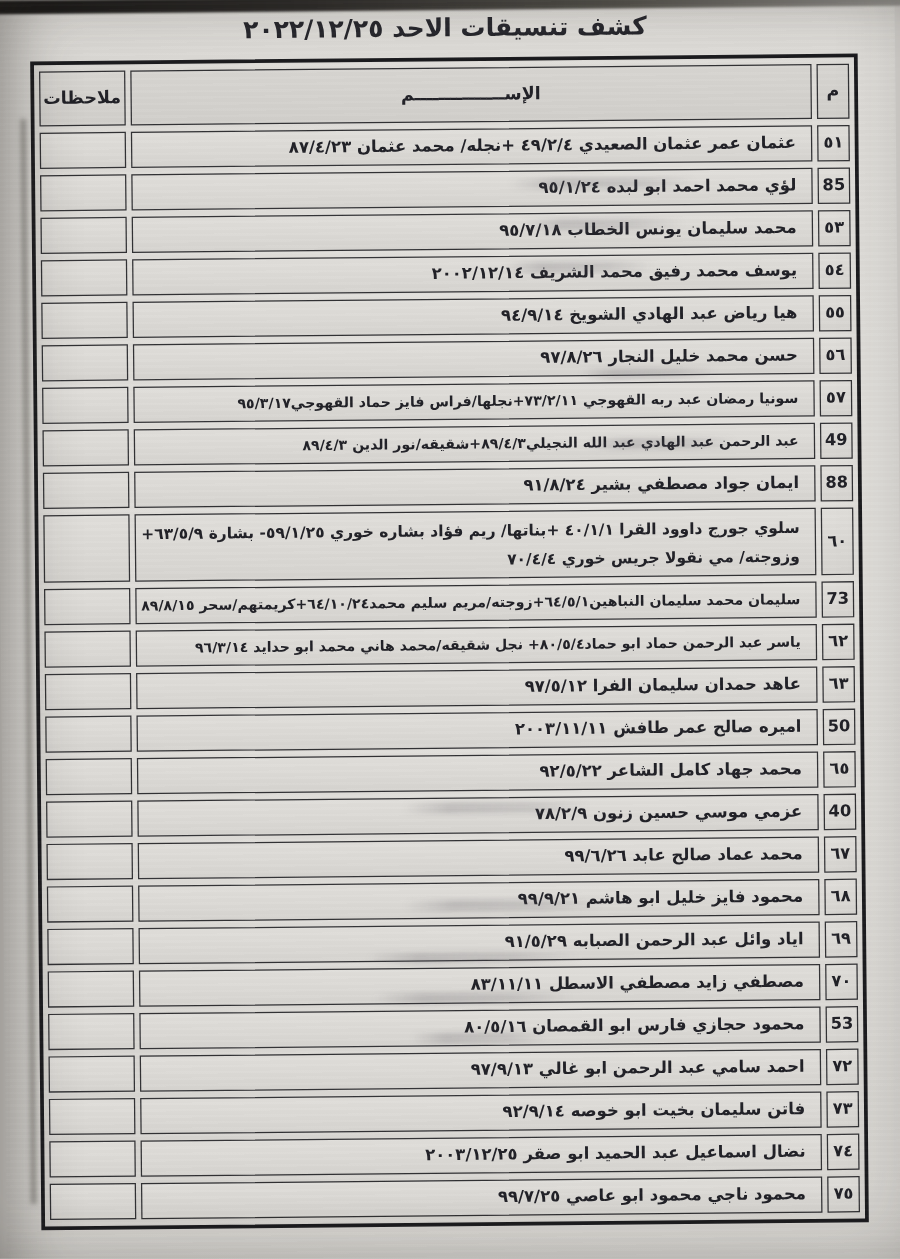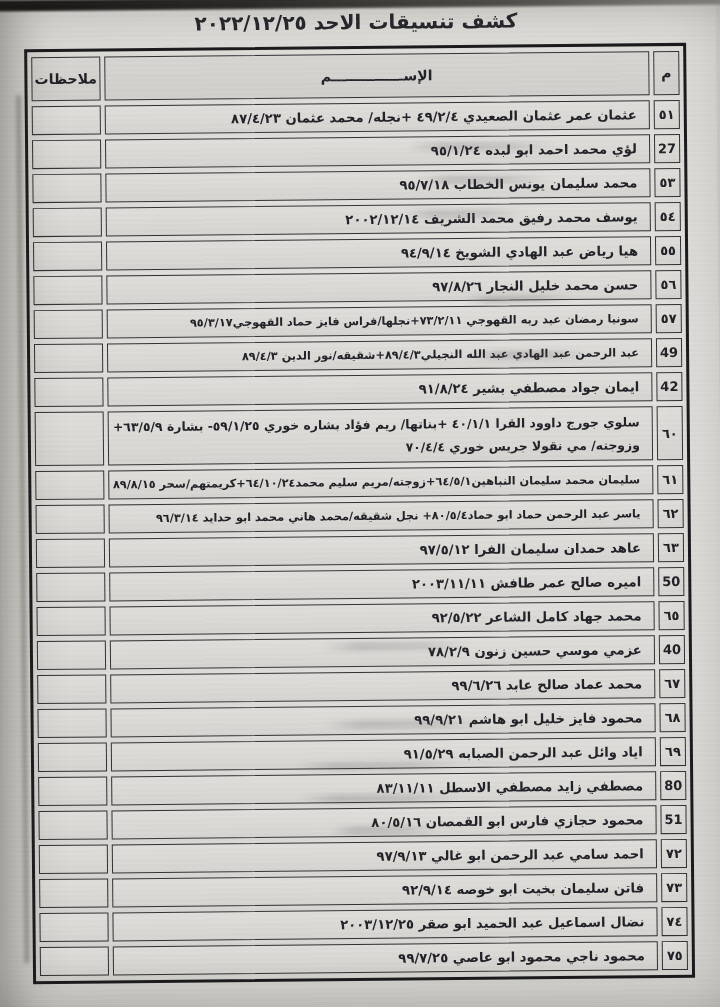--- a/index.html
+++ b/index.html
@@ -106,21 +106,21 @@
             <th>ملاحظات</th>
           </tr>
         </thead>
         <tbody>
             <tr>
               <td class="cell-num">٥١</td>
               <td class="cell-name">عثمان عمر عثمان الصعيدي ٤٩/٢/٤ +نجله/ محمد عثمان ٨٧/٤/٢٣</td>
               <td class="cell-notes">&nbsp;</td>
             </tr>
             <tr>
-              <td class="cell-num">27</td>
+              <td class="cell-num">85</td>
               <td class="cell-name">لؤي محمد احمد ابو لبده ٩٥/١/٢٤</td>
               <td class="cell-notes">&nbsp;</td>
             </tr>
             <tr>
               <td class="cell-num">٥٣</td>
               <td class="cell-name">محمد سليمان يونس الخطاب ٩٥/٧/١٨</td>
               <td class="cell-notes">&nbsp;</td>
             </tr>
             <tr>
               <td class="cell-num">٥٤</td>
@@ -141,31 +141,31 @@
               <td class="cell-num">٥٧</td>
               <td class="cell-name long">سونيا رمضان عبد ربه القهوجي ٧٣/٢/١١+نجلها/فراس فايز حماد القهوجي٩٥/٣/١٧</td>
               <td class="cell-notes">&nbsp;</td>
             </tr>
             <tr>
               <td class="cell-num">49</td>
               <td class="cell-name long">عبد الرحمن عبد الهادي عبد الله النجيلي٨٩/٤/٣+شقيقه/نور الدين ٨٩/٤/٣</td>
               <td class="cell-notes">&nbsp;</td>
             </tr>
             <tr>
-              <td class="cell-num">42</td>
+              <td class="cell-num">88</td>
               <td class="cell-name">ايمان جواد مصطفي بشير ٩١/٨/٢٤</td>
               <td class="cell-notes">&nbsp;</td>
             </tr>
             <tr>
               <td class="cell-num">٦٠</td>
               <td class="cell-name xlong">سلوي جورج داوود القرا ٤٠/١/١ +بناتها/ ريم فؤاد بشاره خوري ٥٩/١/٢٥- بشارة ٦٣/٥/٩+ وزوجته/ مي نقولا جريس خوري ٧٠/٤/٤</td>
               <td class="cell-notes">&nbsp;</td>
             </tr>
             <tr>
-              <td class="cell-num">٦١</td>
+              <td class="cell-num">73</td>
               <td class="cell-name long">سليمان محمد سليمان النباهين٦٤/٥/١+زوجته/مريم سليم محمد٦٤/١٠/٢٤+كريمتهم/سحر ٨٩/٨/١٥</td>
               <td class="cell-notes">&nbsp;</td>
             </tr>
             <tr>
               <td class="cell-num">٦٢</td>
               <td class="cell-name long">ياسر عبد الرحمن حماد ابو حماد٨٠/٥/٤+ نجل شقيقه/محمد هاني محمد ابو حدايد ٩٦/٣/١٤</td>
               <td class="cell-notes">&nbsp;</td>
             </tr>
             <tr>
               <td class="cell-num">٦٣</td>
@@ -196,26 +196,26 @@
               <td class="cell-num">٦٨</td>
               <td class="cell-name">محمود فايز خليل ابو هاشم ٩٩/٩/٢١</td>
               <td class="cell-notes">&nbsp;</td>
             </tr>
             <tr>
               <td class="cell-num">٦٩</td>
               <td class="cell-name">اياد وائل عبد الرحمن الصبابه ٩١/٥/٢٩</td>
               <td class="cell-notes">&nbsp;</td>
             </tr>
             <tr>
-              <td class="cell-num">80</td>
+              <td class="cell-num">٧٠</td>
               <td class="cell-name">مصطفي زايد مصطفي الاسطل ٨٣/١١/١١</td>
               <td class="cell-notes">&nbsp;</td>
             </tr>
             <tr>
-              <td class="cell-num">51</td>
+              <td class="cell-num">53</td>
               <td class="cell-name">محمود حجازي فارس ابو القمصان ٨٠/٥/١٦</td>
               <td class="cell-notes">&nbsp;</td>
             </tr>
             <tr>
               <td class="cell-num">٧٢</td>
               <td class="cell-name">احمد سامي عبد الرحمن ابو غالي ٩٧/٩/١٣</td>
               <td class="cell-notes">&nbsp;</td>
             </tr>
             <tr>
               <td class="cell-num">٧٣</td>

